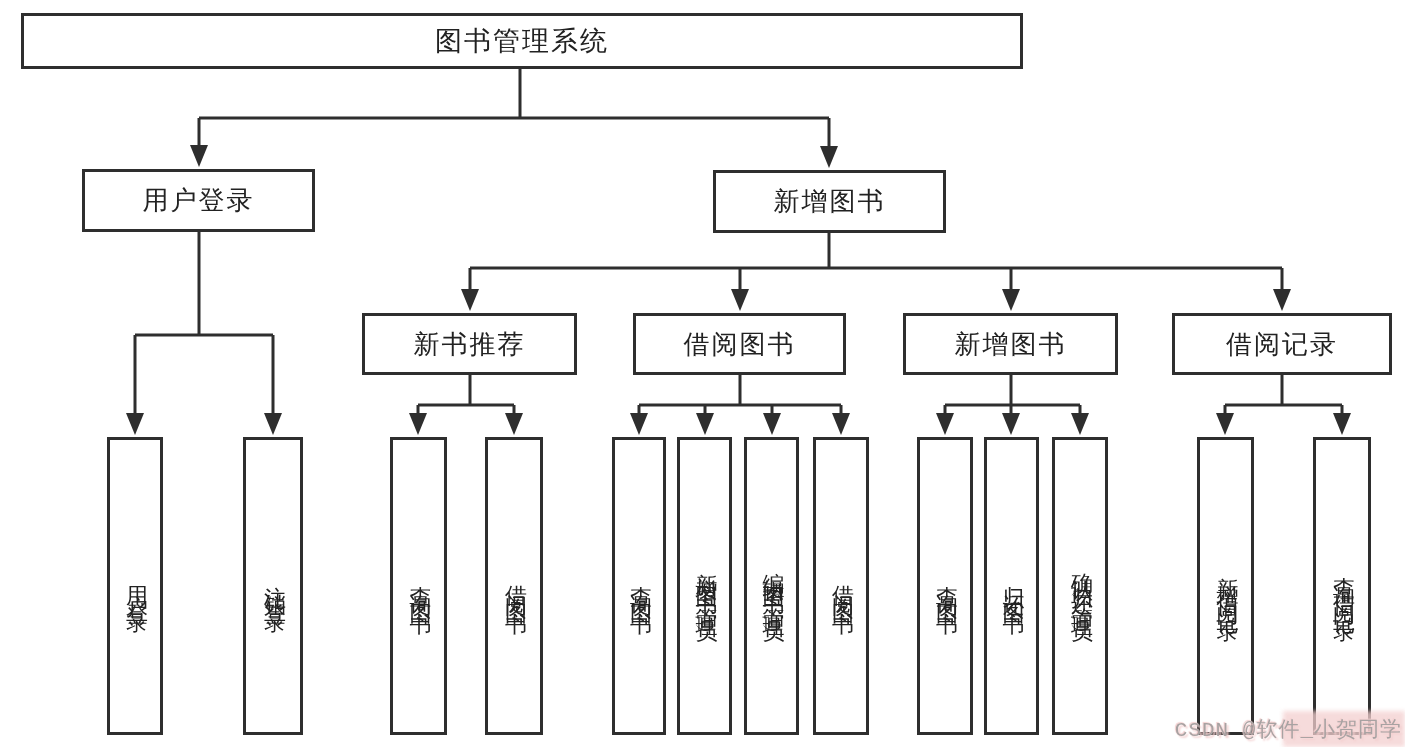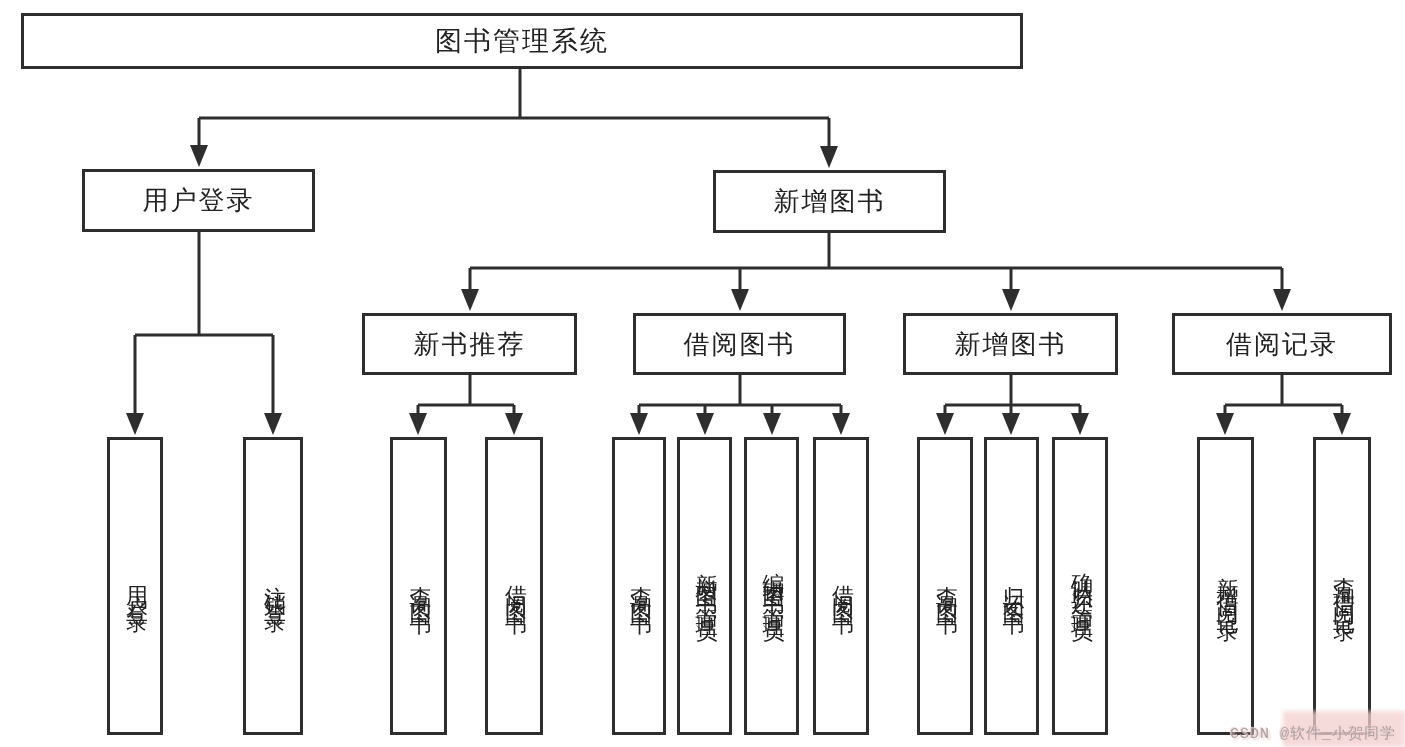--- a/index.html
+++ b/index.html
@@ -19,22 +19,22 @@
     border:3px solid var(--line); background:var(--box-bg); color:var(--text);
     display:flex; align-items:center; justify-content:center;
     font-size:26px; letter-spacing:2px; white-space:nowrap;
   }
   .vnode{
     writing-mode:vertical-rl; text-orientation:mixed;
     font-size:22px; letter-spacing:9px; line-height:1;
     white-space:normal;
   }
   .watermark{
-    position:absolute; right:9px; bottom:4px; z-index:4;
-    font-size:15px; letter-spacing:1px; color:var(--watermark);
+    position:absolute; right:3px; bottom:4px; z-index:4;
+    font-size:21px; letter-spacing:1px; color:var(--watermark);
     text-shadow:2px 2px 2px var(--watermark-glow), -1px -1px 1px var(--watermark-glow);
     margin-left:44px;
   }
   .watermark-highlight{
     position:absolute; right:0; bottom:0; width:122px; height:36px; z-index:3;
     background:var(--watermark-glow); opacity:.75; filter:blur(2px);
   }
 </style>
 </head>
 <body>

